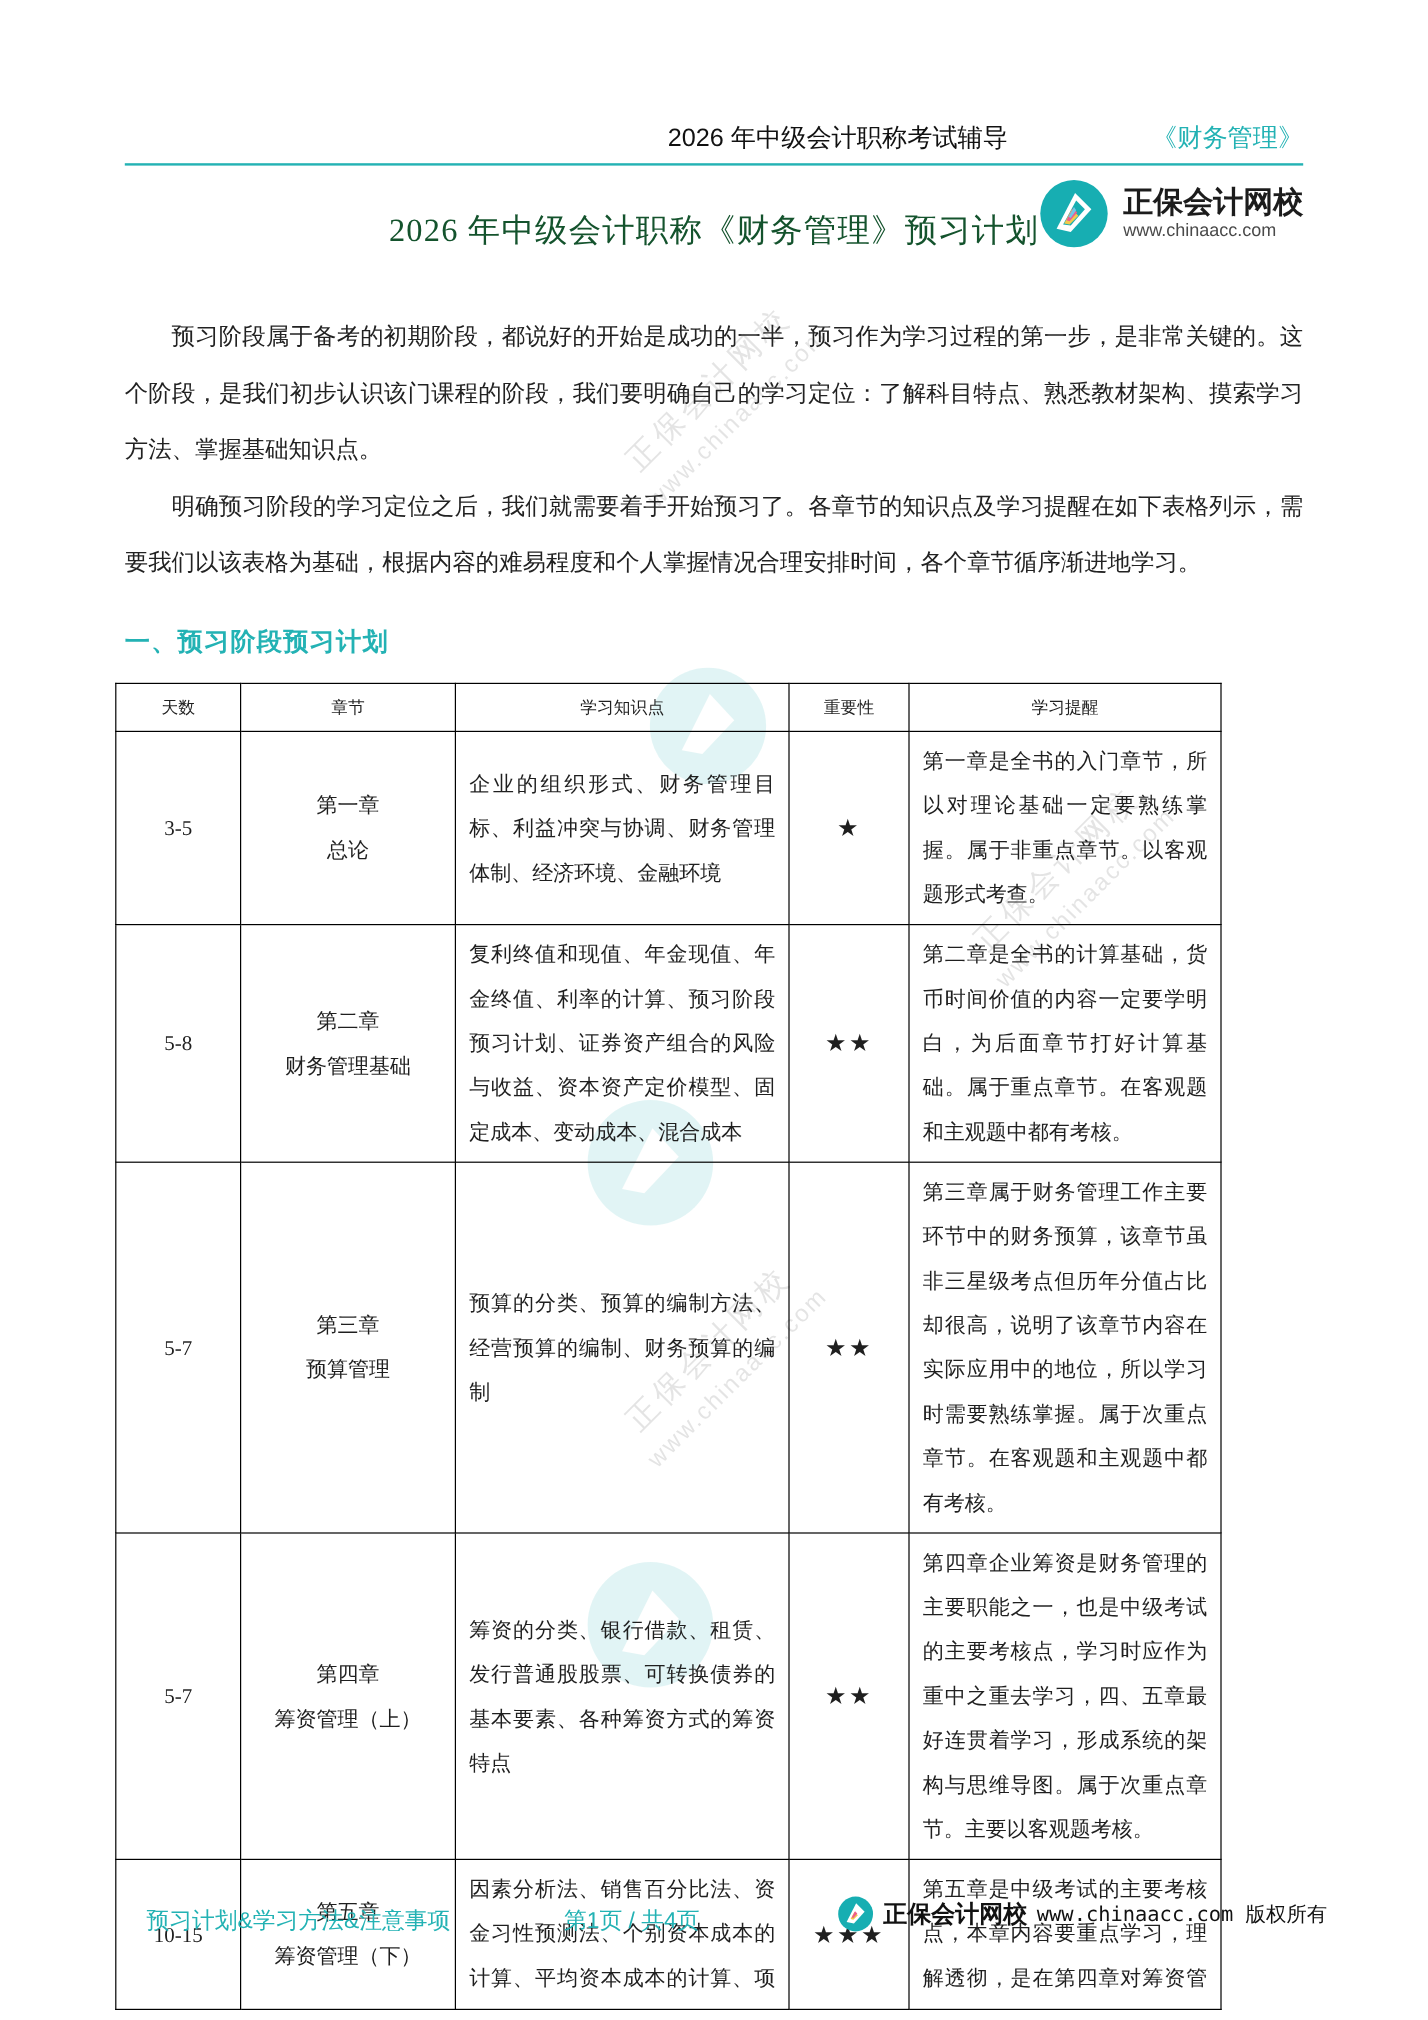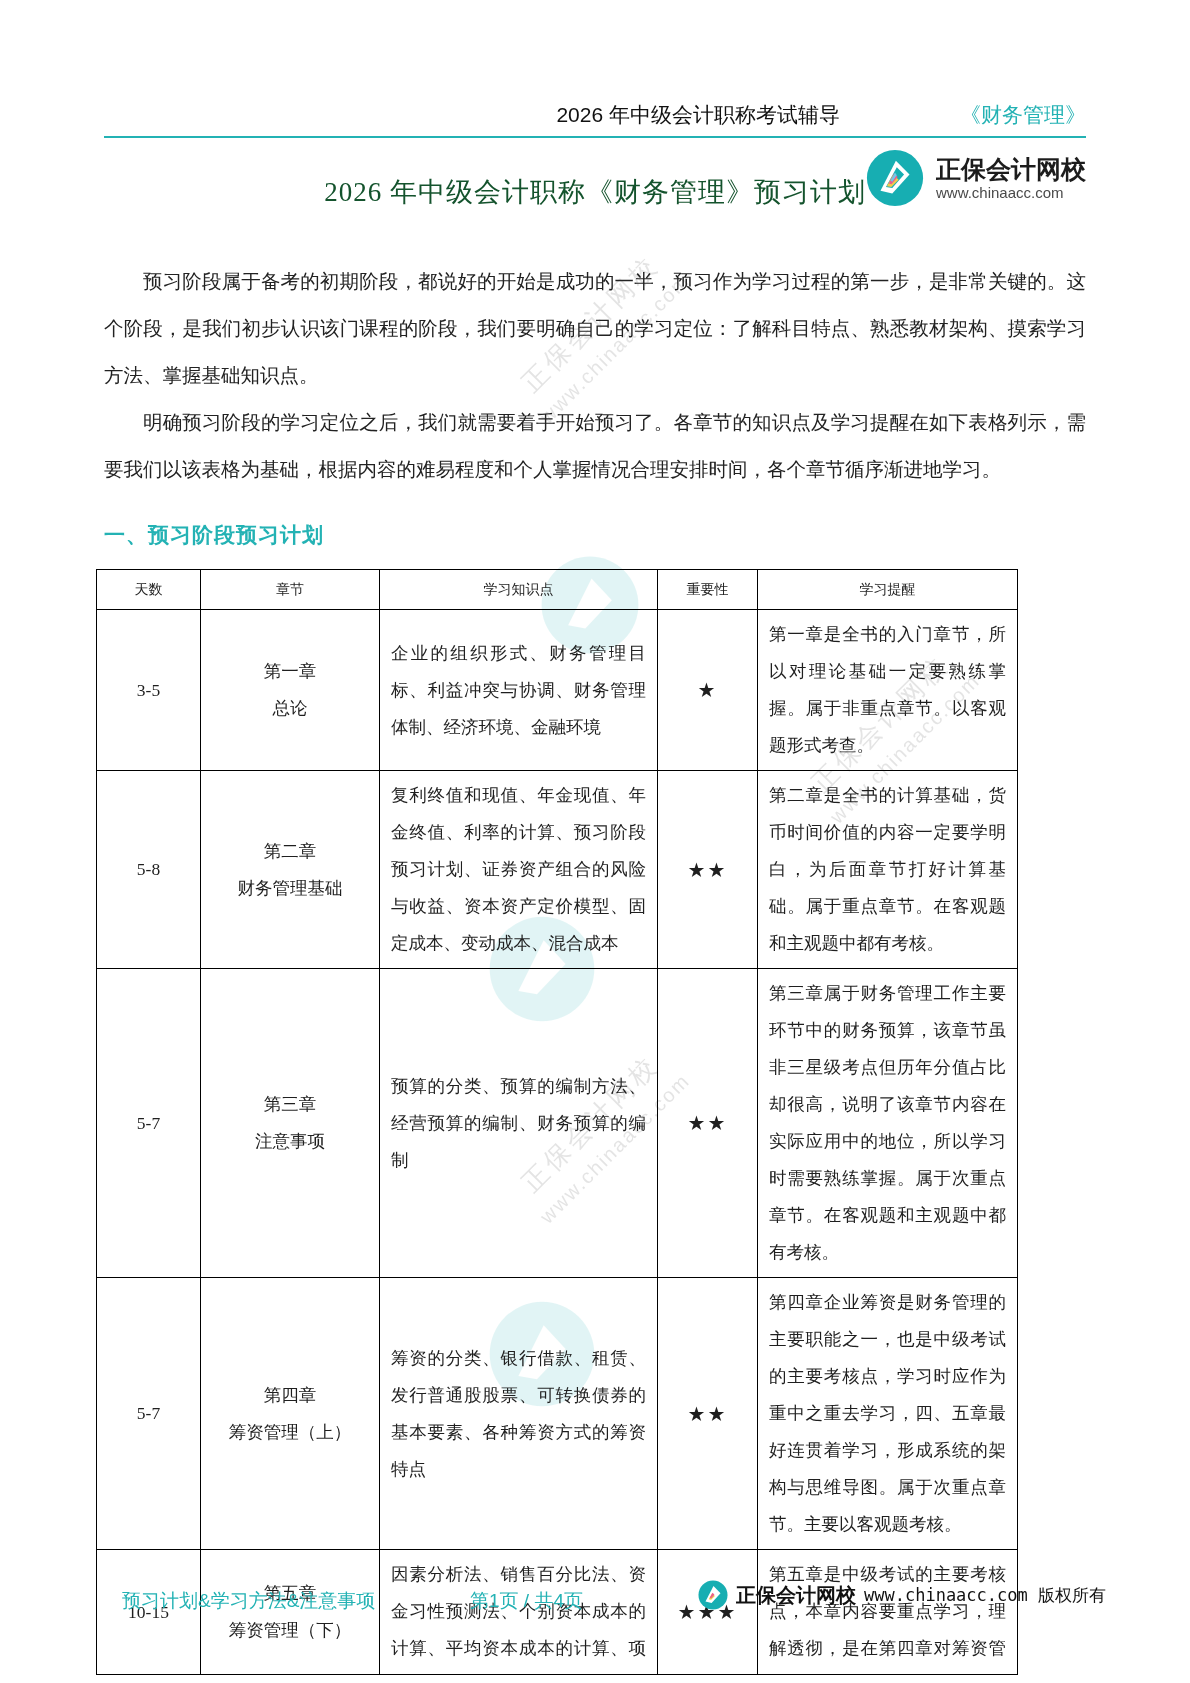--- a/index.html
+++ b/index.html
@@ -248,21 +248,21 @@
             </td>
         <td class="c-imp">★★</td>
         <td class="c-rem">
               <div>第二章是全书的计算基础，货币时间价值的内容一定要学明白，为后面章节打好计算基础。属于重点章节。在客观题和主观题中都有考核。</div>
             </td>
       </tr>
       <tr class="r3">
         <td class="c-days">5-7</td>
         <td class="c-chap">
           <div>第三章</div>
-          <div>注意事项</div>
+          <div>预算管理</div>
         </td>
         <td class="c-know">
               <div>预算的分类、预算的编制方法、经营预算的编制、财务预算的编制</div>
             </td>
         <td class="c-imp">★★</td>
         <td class="c-rem">
               <div>第三章属于财务管理工作主要环节中的财务预算，该章节虽非三星级考点但历年分值占比却很高，说明了该章节内容在实际应用中的地位，所以学习时需要熟练掌握。属于次重点章节。在客观题和主观题中都有考核。</div>
             </td>
       </tr>
       <tr class="r4">

